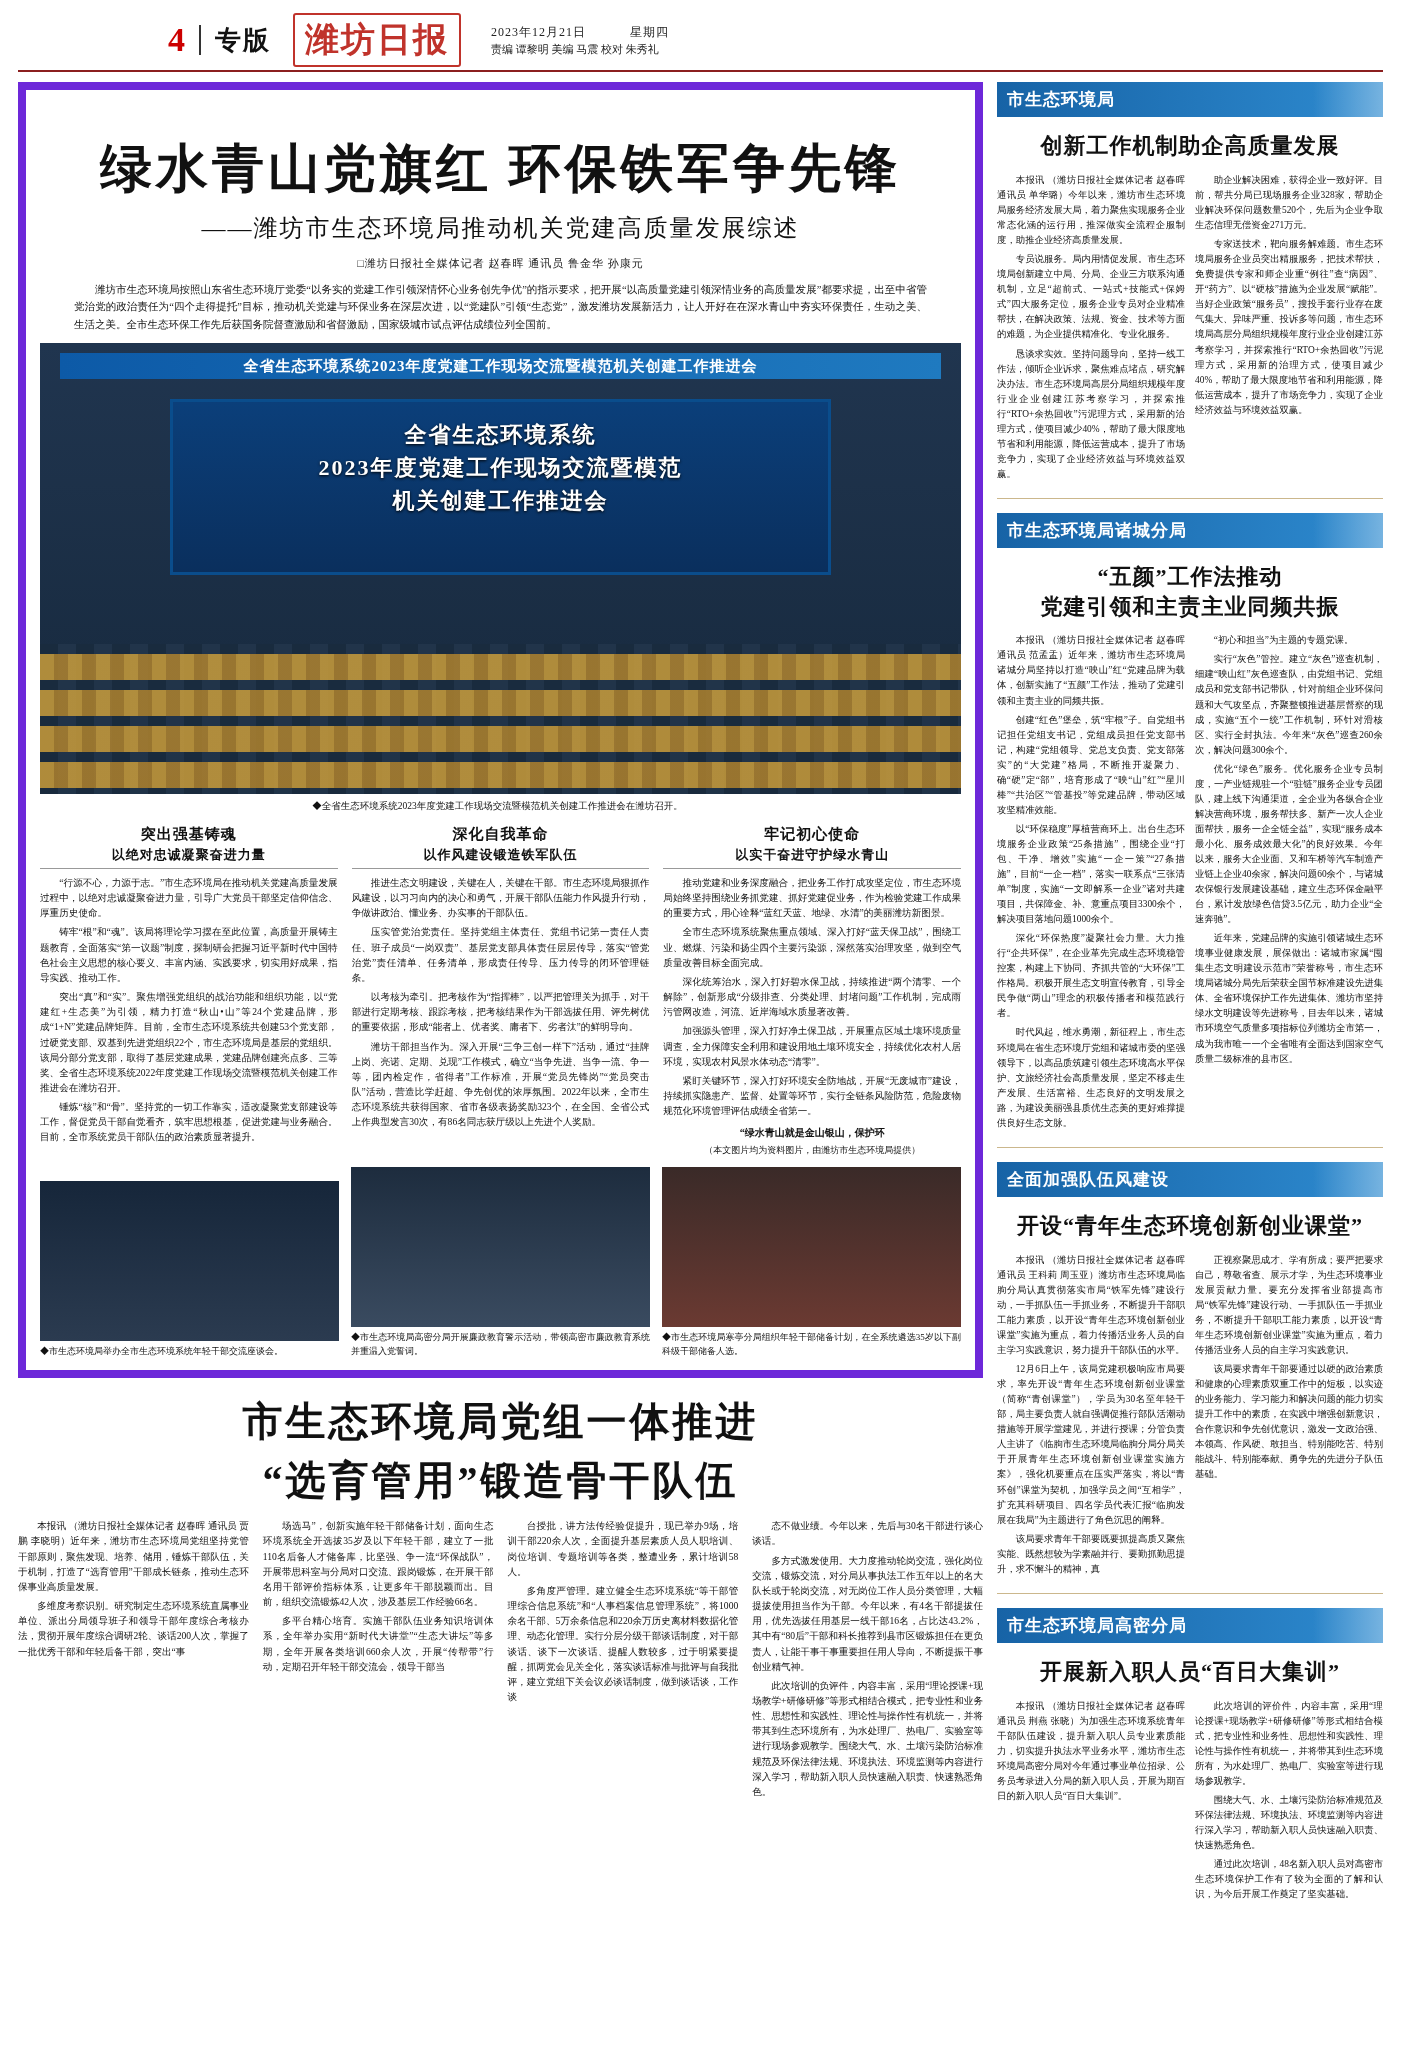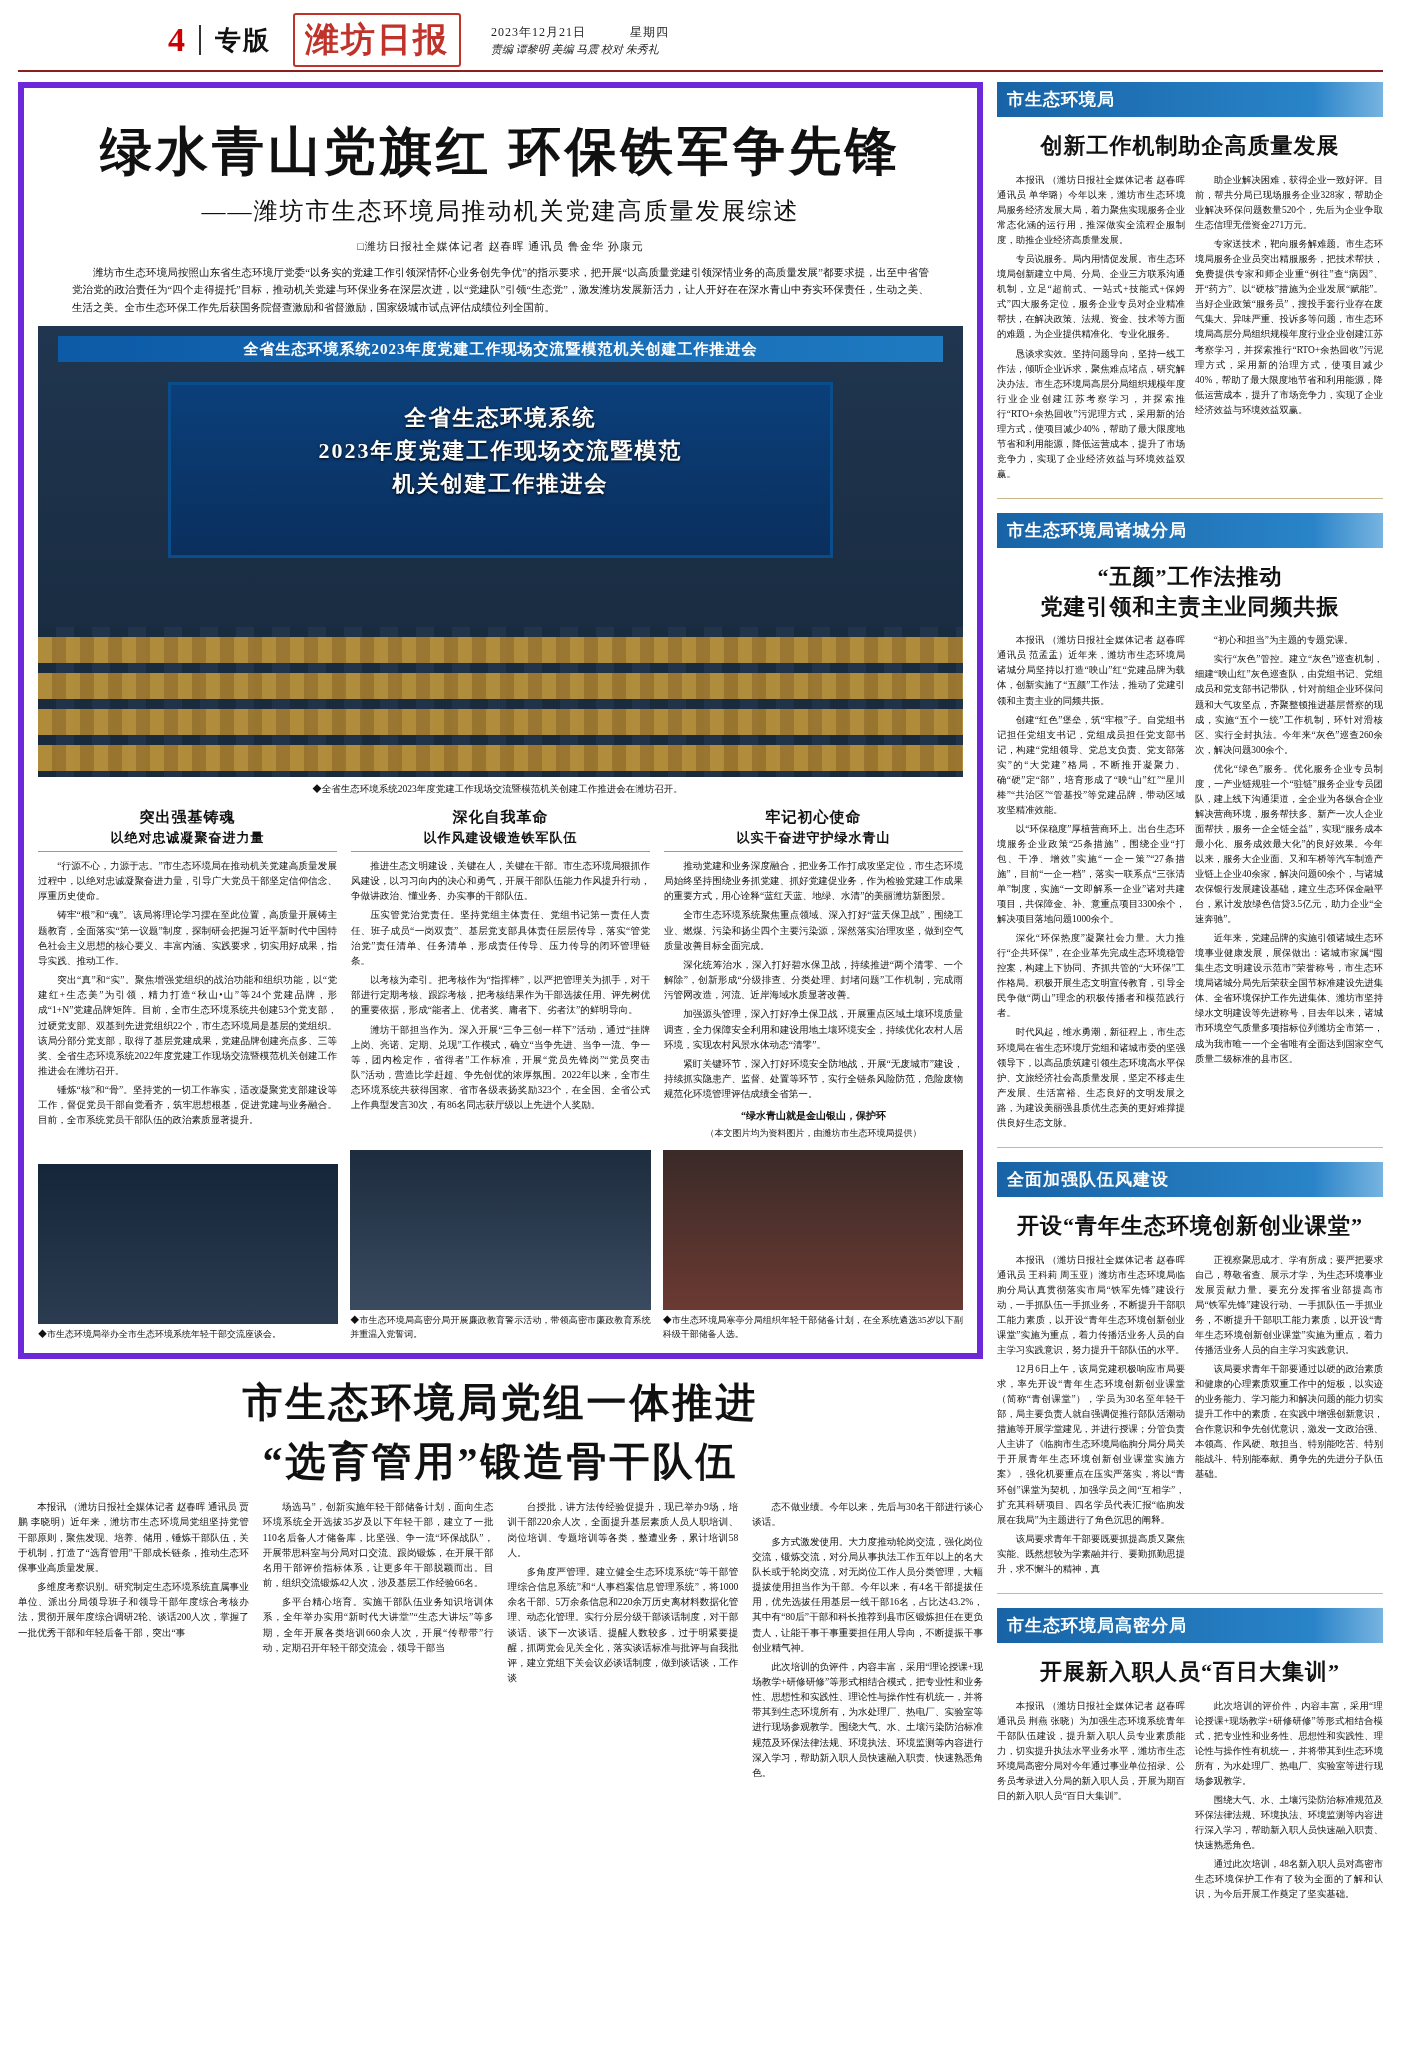--- a/index.html
+++ b/index.html
@@ -8,28 +8,28 @@
 
   
   .masthead{display:flex;align-items:center;height:52px;border-bottom:2px solid #8b1f1f;padding-bottom:4px;}
   .page-num{font-size:34px;font-weight:bold;color:#c00;font-family:"Liberation Serif",serif;margin-left:150px;}
   .sep-bar{width:2px;height:30px;background:#333;margin:0 14px;}
   .page-kind{font-size:26px;font-weight:bold;letter-spacing:2px;}
   .paper-name{font-size:34px;font-weight:bold;color:#c0332b;letter-spacing:2px;margin-left:22px;border:2px solid #c0332b;padding:2px 10px;border-radius:3px;}
   .date-block{margin-left:30px;font-size:11px;line-height:1.5;color:#222;}
   .date-line1{font-size:12px;letter-spacing:1px;}
   .date-line1 span{margin-right:40px;}
-  .date-line2 span{font-style:italic;}
+  .date-line2 span{}
 
   
   .body{display:flex;gap:14px;margin-top:10px;}
   .left{width:965px;}
   .right{width:386px;}
 
-  .boxed{border:6px solid #6d28d9;padding:11px 14px 12px 14px;}
+  .boxed{border:8px solid #6d28d9;padding:26px 14px 12px 14px;}
 
   .headline{font-size:52px;font-weight:bold;text-align:center;letter-spacing:4px;margin:18px 0 8px 0;color:#111;}
   .subhead{font-size:24px;text-align:center;letter-spacing:2px;margin-bottom:12px;}
   .byline{font-size:11px;text-align:center;letter-spacing:1px;margin-bottom:10px;color:#222;}
 
   .lede{font-size:10.5px;line-height:1.65;text-align:justify;margin:0 34px 10px 34px;text-indent:2em;color:#111;}
 
   
   .photo-main{position:relative;height:451px;background:linear-gradient(#20354f,#16283c);overflow:hidden;margin-bottom:6px;}
   .photo-banner{position:absolute;top:10px;left:20px;right:20px;height:26px;background:linear-gradient(90deg,#0d5aa7,#1f7ac0);color:#fff;font-size:15px;font-weight:bold;text-align:center;line-height:26px;letter-spacing:1px;}

